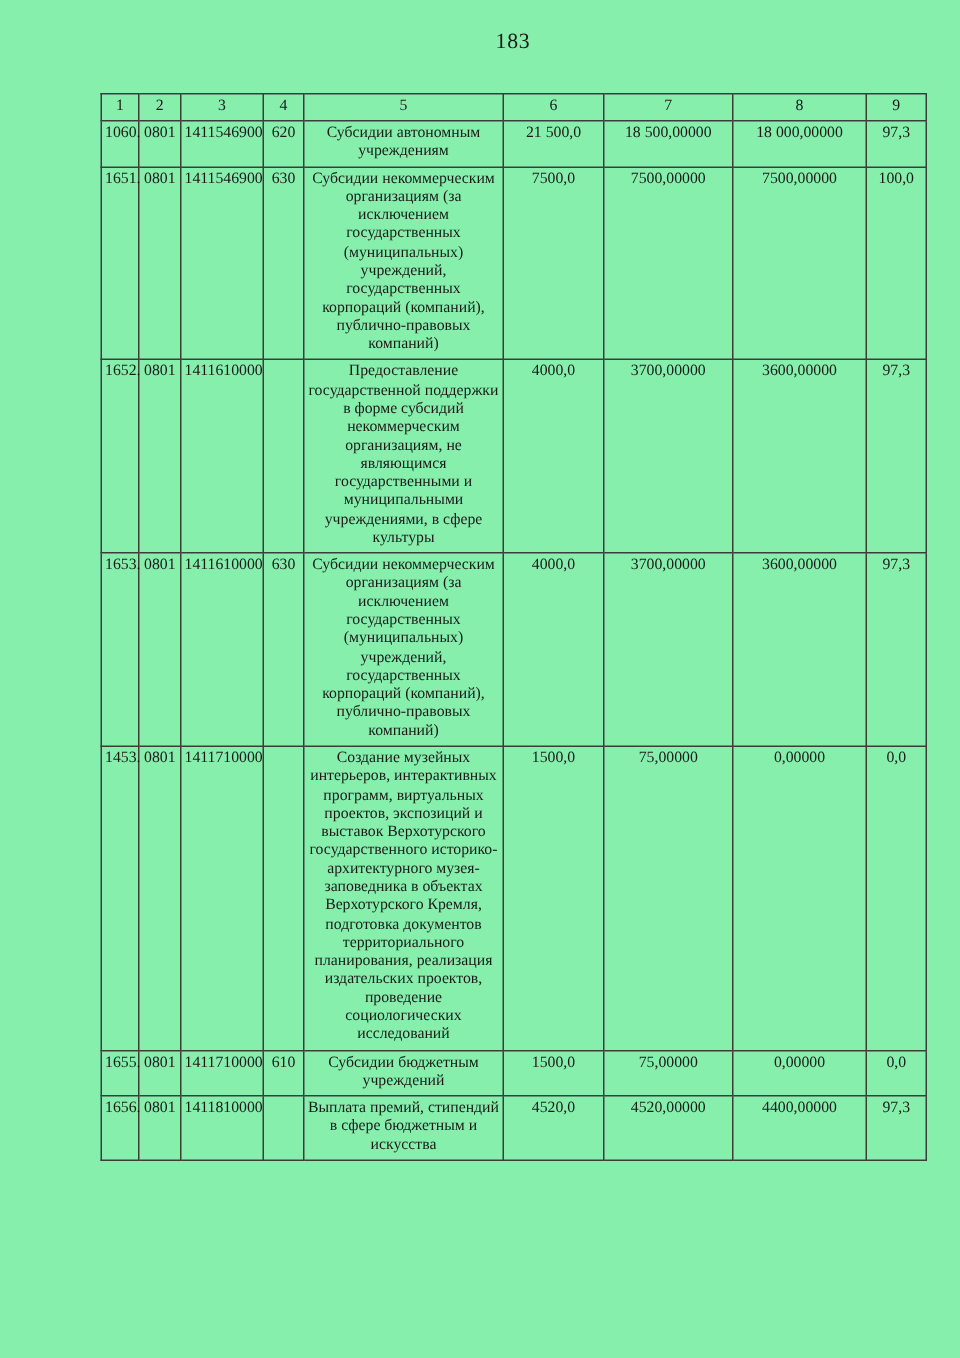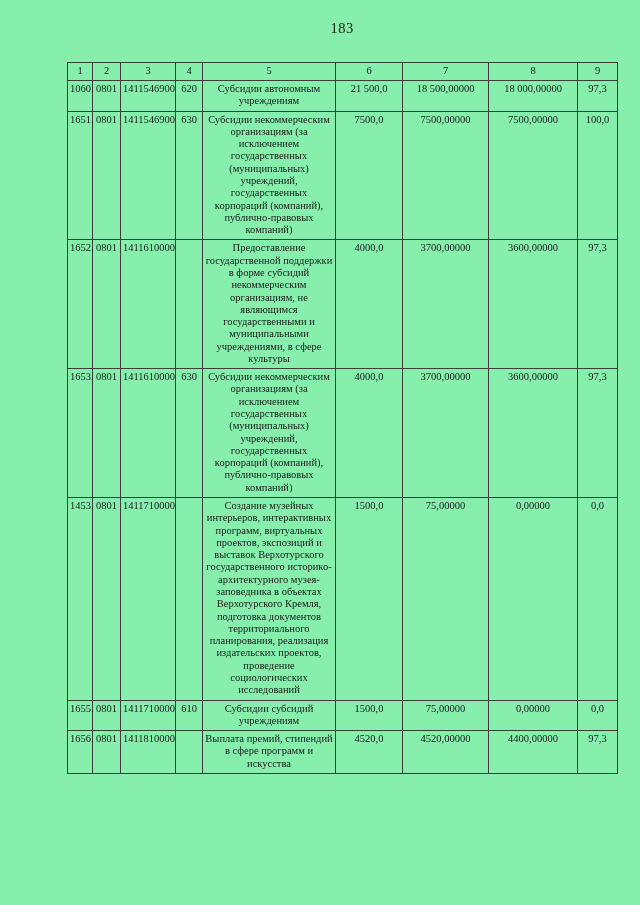--- a/index.html
+++ b/index.html
@@ -145,32 +145,32 @@
         <td class="amount">1500,0</td>
         <td class="amount">75,00000</td>
         <td class="amount">0,00000</td>
         <td class="amount">0,0</td>
       </tr>
       <tr>
         <td class="num">1655.</td>
         <td class="center">0801</td>
         <td class="center">1411710000</td>
         <td class="center">610</td>
-        <td class="name">Субсидии субсидий учреждениям</td>
+        <td class="name">Субсидии бюджетным учреждений</td>
         <td class="amount">1500,0</td>
         <td class="amount">75,00000</td>
         <td class="amount">0,00000</td>
         <td class="amount">0,0</td>
       </tr>
       <tr>
         <td class="num">1656.</td>
         <td class="center">0801</td>
         <td class="center">1411810000</td>
         <td class="center"></td>
-        <td class="name">Выплата премий, стипендий в сфере программ и искусства</td>
+        <td class="name">Выплата премий, стипендий в сфере бюджетным и искусства</td>
         <td class="amount">4520,0</td>
         <td class="amount">4520,00000</td>
         <td class="amount">4400,00000</td>
         <td class="amount">97,3</td>
       </tr>
     </tbody>
   </table>
 
 </div>
 

